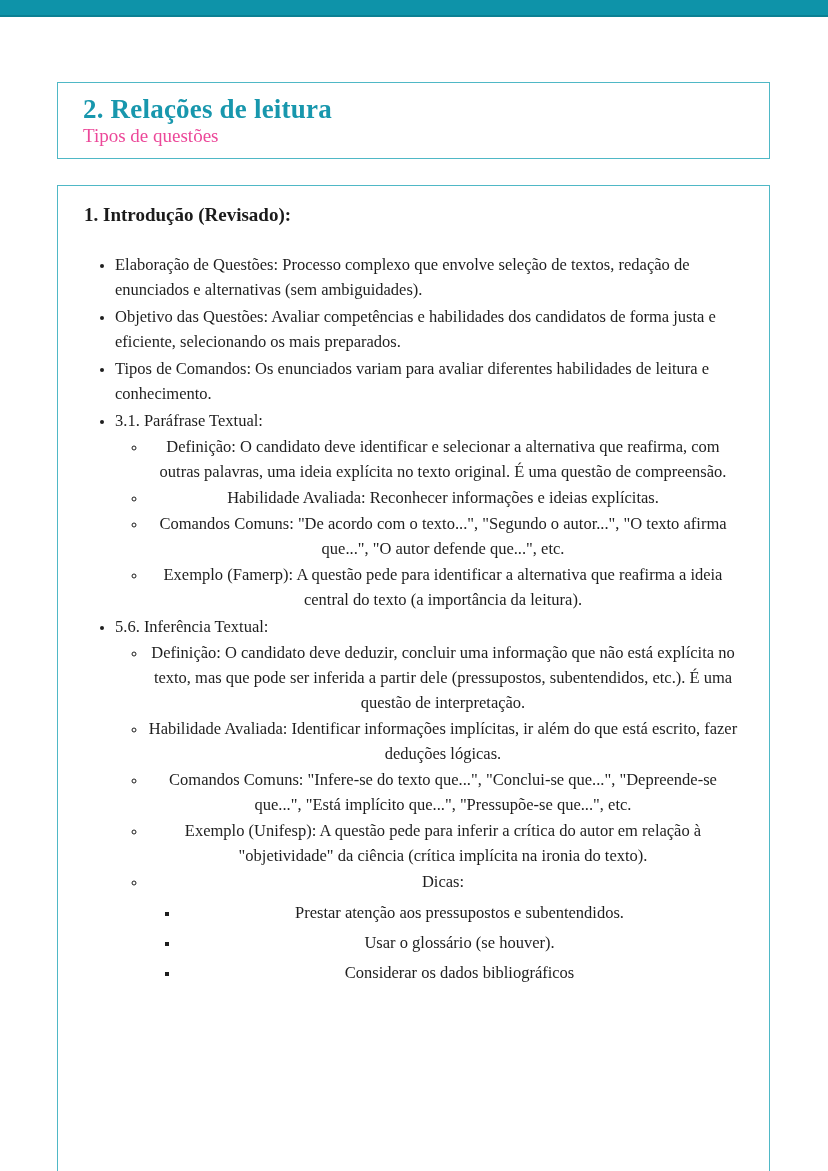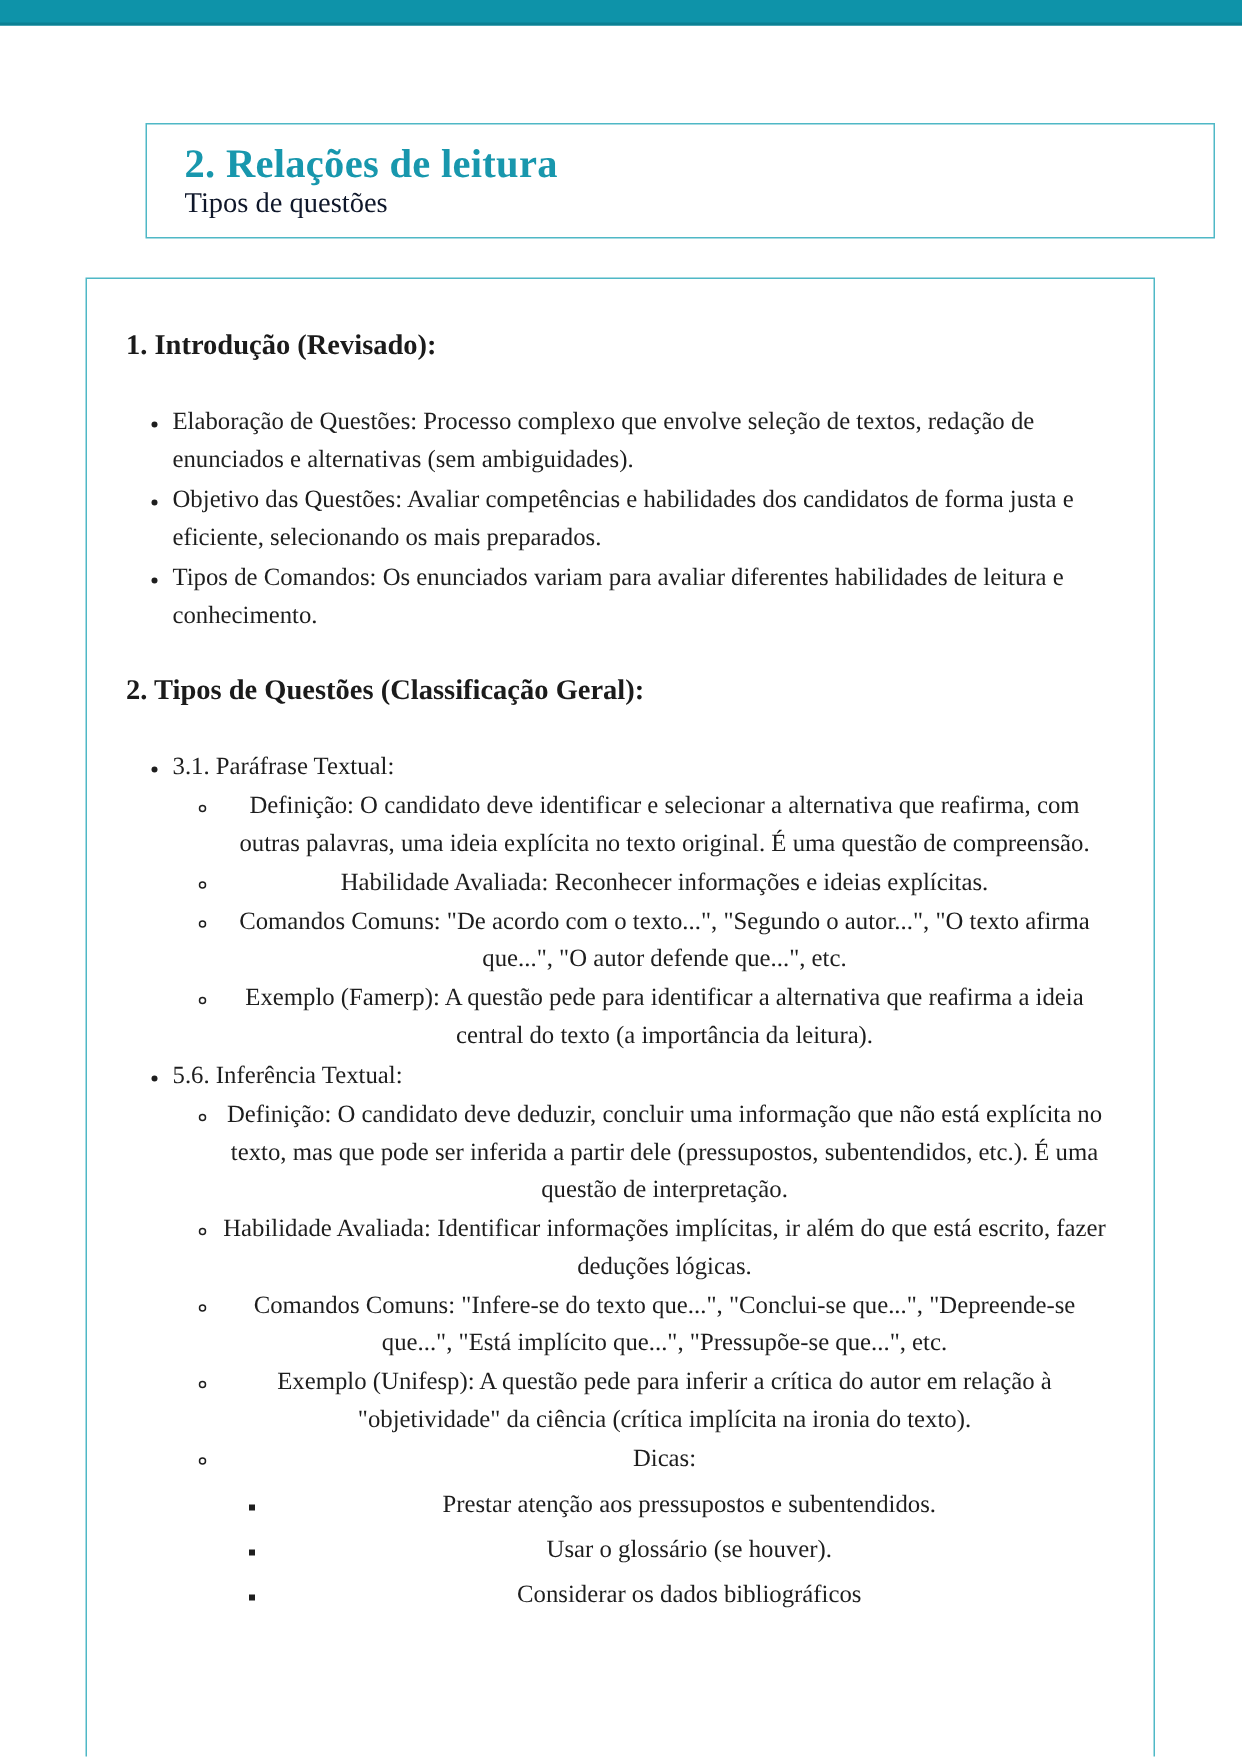--- a/index.html
+++ b/index.html
@@ -28,52 +28,51 @@
     left: 57px;
     width: 713px;
     box-sizing: border-box;
     border: 1.5px solid #4fb8c6;
     background: #ffffff;
   }
   .title-box {
     top: 82px;
     height: 77px;
     padding: 11px 20px 0 25px;
-    margin-left: 40px;
   }
   .title-box h1 {
     margin: 0;
     font-size: 27px;
     line-height: 30px;
     font-weight: bold;
     color: #1897ad;
     letter-spacing: 0.2px;
   }
   .title-box .subtitle {
     margin: 0;
     font-size: 19px;
     line-height: 23px;
-    color: #0f172a;
+    color: #ec4899;
   }
   .content-box {
     top: 185px;
     height: 1100px;
     padding: 17px 30px 0 26px;
     font-size: 16.5px;
     line-height: 25px;
   }
   .content-box h2 {
     margin: 27px 0 26px 0;
     font-size: 19px;
     line-height: 23px;
     font-weight: bold;
     color: #1b1b1b;
   }
   .content-box h2.first {
-    margin-top: 16px;
+    margin-top: 0;
   }
   ul {
     margin: 0;
     padding: 0;
   }
   ul.l1 {
     list-style-type: disc;
     padding-left: 31px;
     margin-bottom: 2px;
   }
@@ -112,21 +111,20 @@
 
 <div class="box content-box">
 
   <h2 class="first">1. Introdução (Revisado):</h2>
   <ul class="l1">
     <li>Elaboração de Questões: Processo complexo que envolve seleção de textos, redação de enunciados e alternativas (sem ambiguidades).</li>
     <li>Objetivo das Questões: Avaliar competências e habilidades dos candidatos de forma justa e eficiente, selecionando os mais preparados.</li>
     <li>Tipos de Comandos: Os enunciados variam para avaliar diferentes habilidades de leitura e conhecimento.</li>
   </ul>
 
-  <h2>2. Tipos de Questões (Classificação Geral):</h2>
 
   <ul class="l1">
 
     <li>
       <span>3.1. Paráfrase Textual:</span>
       <ul class="l2">
         <li>Definição: O candidato deve identificar e selecionar a alternativa que reafirma, com outras palavras, uma ideia explícita no texto original. É uma questão de compreensão.</li>
         <li>Habilidade Avaliada: Reconhecer informações e ideias explícitas.</li>
         <li>Comandos Comuns: "De acordo com o texto...", "Segundo o autor...", "O texto afirma que...", "O autor defende que...", etc.</li>
         <li>Exemplo (Famerp): A questão pede para identificar a alternativa que reafirma a ideia central do texto (a importância da leitura).</li>

